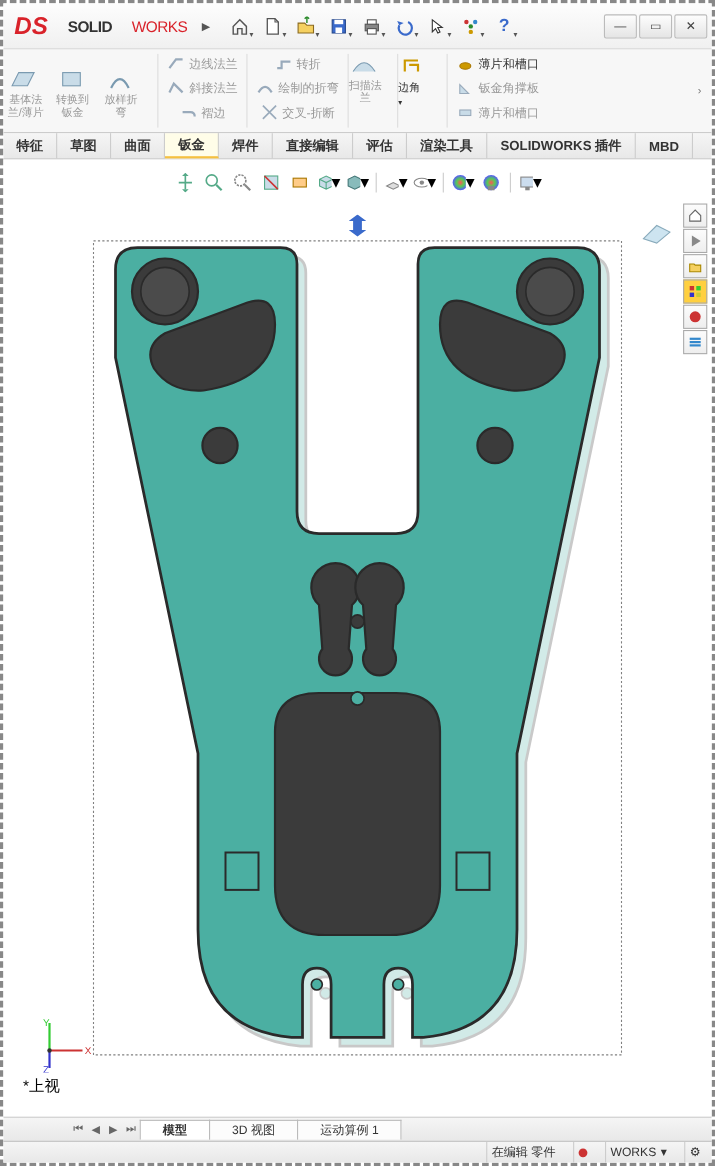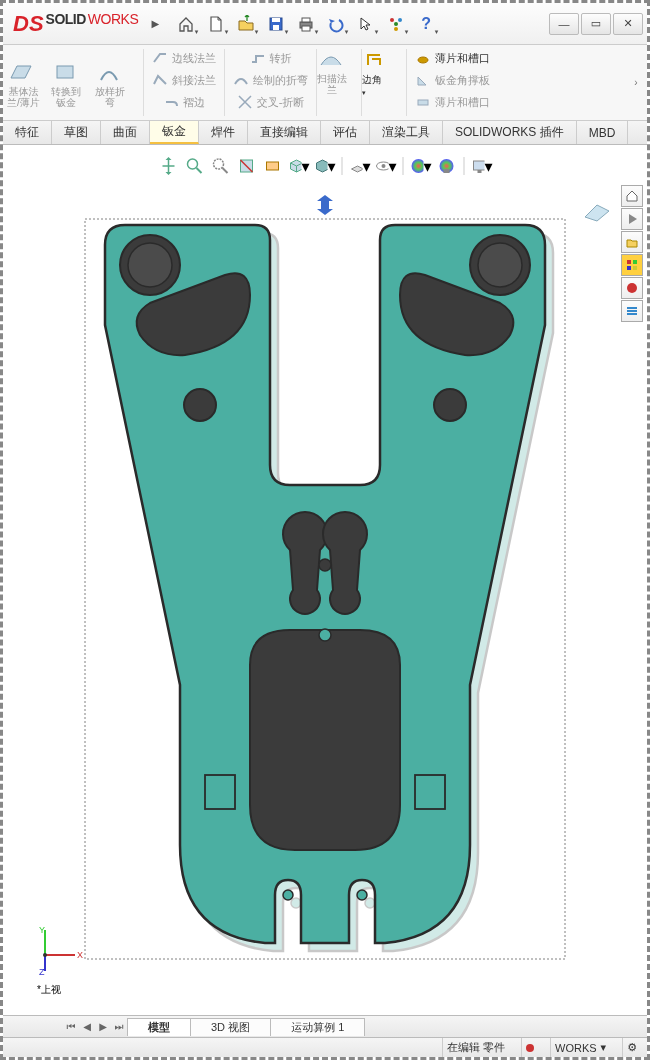--- a/index.html
+++ b/index.html
@@ -1,18 +1,18 @@
 <!DOCTYPE html>
 <html><head>
 <meta charset="utf-8">
 <style>
 * { margin: 0; padding: 0; box-sizing: border-box; font-family: "Microsoft YaHei", Arial, sans-serif; }
 body { width: 650px; height: 1060px; background: #fff; overflow: hidden; position: relative; border: 3px dashed #888; }
 .titlebar { height: 42px; background: linear-gradient(#fdfdfd,#f0f0f0); border-bottom: 1px solid #ccc; display: flex; align-items: center; padding: 0 4px; }
-.logo { display: flex; gap: 2px; padding: 0 6px; }
+.logo { display: flex; align-items: center; gap: 18px; padding: 0 6px; }
 .logo-ds { color: #d9222a; font-weight: bold; font-style: italic; font-size: 22px; }
 .logo-txt1 { font-weight: bold; color: #333; font-size: 14px; letter-spacing: -0.5px; }
 .logo-txt2 { font-weight: normal; color: #d9222a; font-size: 14px; letter-spacing: -0.5px; }
 .tb-arrow { width: 14px; height: 24px; display:flex; align-items:center; justify-content:center; color:#555; font-size:10px; margin:0 4px; }
 .tb-icons { display: flex; align-items: center; gap: 2px; margin-left: 6px; }
 .tb-btn { width: 28px; height: 28px; display: flex; align-items: center; justify-content: center; border-radius: 2px; cursor: pointer; position: relative; }
 .tb-dd { font-size: 7px; color: #555; position: absolute; bottom: 2px; right: 2px; }
 .spacer { flex: 1; }
 .winbtns { display: flex; gap: 2px; }
 .winbtn { width: 30px; height: 22px; display:flex;align-items:center;justify-content:center; border:1px solid #bbb; background: linear-gradient(#fdfdfd,#e5e5e5); border-radius:2px; font-size:11px; color:#444; }
@@ -21,33 +21,33 @@
 .rgroup { display:flex; flex-direction:column; align-items:center; padding: 2px 4px; }
 .rbtn-lg { display:flex; flex-direction:column; align-items:flex-start; width: 44px; color:#999; font-size:10px; gap:2px; padding-top:2px; }
 .rbtn-lg .ico { width:28px; height:24px; }
 .rbtn-sm { display:flex; align-items:center; gap:4px; height:22px; font-size:11px; color:#999; padding:0 4px; }
 .rbtn-sm .ico { width:16px;height:16px; }
 .rbtn-sm.active { color:#333; }
 .sep { width:1px; background:#ddd; margin:4px 0; }
 .rchev { position:absolute; right:4px; top:30px; width:14px;height:14px; color:#777;font-size:10px;display:flex;align-items:center;justify-content:center; }
 
 .tabbar { height: 24px; background: linear-gradient(#f5f5f5,#e8e8e8); border-bottom: 1px solid #bbb; display: flex; font-size: 12px; }
-.tab { padding: 0 12px; display:flex;align-items:center; border-right:1px solid #ccc; color:#333; cursor:pointer; }
+.tab { padding: 0 12px; display:flex;align-items:center; border-right:1px solid #ccc; color:#333; cursor:pointer;font-weight:bold; }
 .tab.active { background: #fffde8; border-bottom:2px solid #f5c040; }
 
 .viewport { position: relative; height: calc(1060px - 42px - 76px - 24px - 22px - 20px - 6px); background: #fff; }
 .vtoolbar { position:absolute; top:8px; left:50%; transform:translateX(-50%); height:26px; display:flex; align-items:center; gap:4px; padding:0 4px; }
 .vbtn { width:22px;height:22px;display:flex;align-items:center;justify-content:center; }
 .vsep { width:1px;height:18px;background:#ccc; margin:0 2px; }
 
 .sidepanel { position:absolute; right:2px; top:40px; width:24px; display:flex; flex-direction:column; gap:1px; }
 .sp-btn { width:22px;height:22px; border:1px solid #aaa; background:linear-gradient(#fcfcfc,#eee); display:flex;align-items:center;justify-content:center; font-size:12px; }
 
 .triad { position:absolute; left:32px; bottom:40px; width:50px;height:50px; }
-.viewlabel { position:absolute; left:34px; bottom:18px; font-size:10px; }
+.viewlabel { position:absolute; left:18px; bottom:18px; font-size:14px; }
 
 .bottomtabs { height:22px; background:linear-gradient(#f5f5f5,#e8e8e8); border-top:1px solid #bbb; display:flex; align-items:center; font-size:11px; padding-left:60px; }
 .btab { padding:0 20px; height:18px; display:flex;align-items:center; border:1px solid #bbb; border-bottom:none; background:#fcfcfc; margin-right:-1px; color:#333; }
 .btab.active { background:#fff; font-weight:bold; }
 .btab-nav { width:16px;height:16px;display:flex;align-items:center;justify-content:center;color:#666;font-size:10px; }
 
 .statusbar { height:20px; background:linear-gradient(#f5f5f5,#e8e8e8); border-top:1px solid #bbb; display:flex; align-items:center; font-size:11px; padding:0 6px; color:#333; gap:12px; }
 .sb-sec { display:flex;align-items:center; gap:4px; padding:0 4px; border-left:1px solid #ccc; height:100%; }
 .sb-sec:first-child{border:none;}
 

